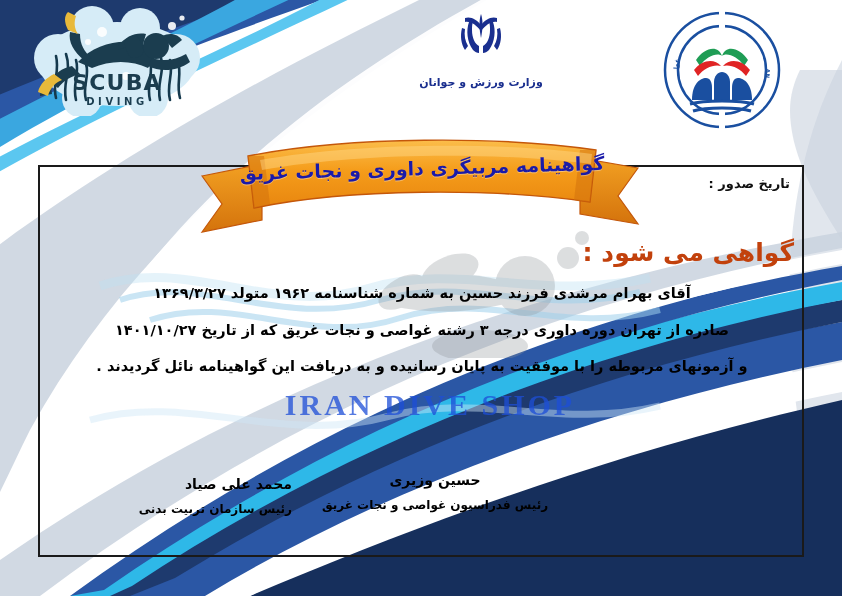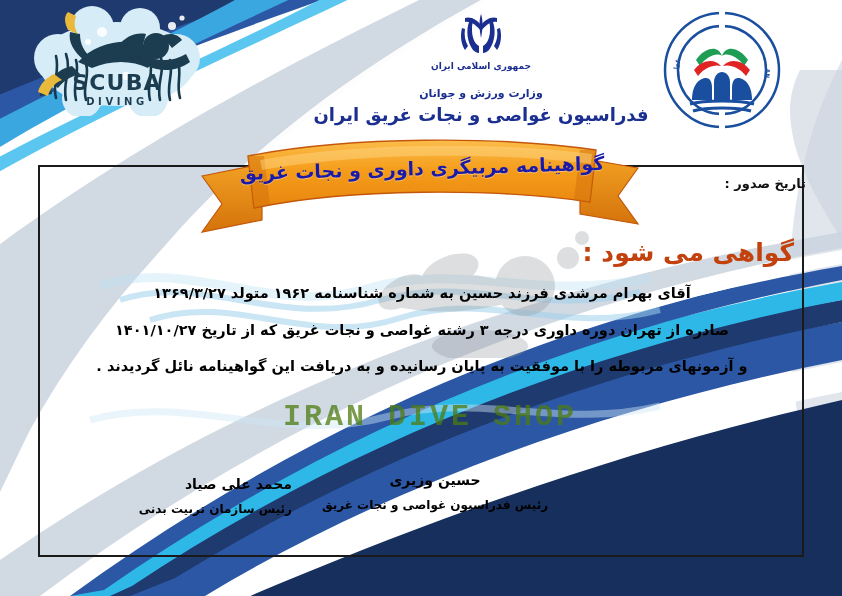--- a/index.html
+++ b/index.html
@@ -36,28 +36,28 @@
     top: 228px;
     width: 300px;
     height: 130px;
     opacity: 0.30;
     pointer-events: none;
   }
 
   .watermark-text {
     position: absolute;
     left: 150px;
-    top: 400px;
+    top: 388px;
     width: 560px;
     text-align: center;
-    font-family: Liberation Mono, monospace;
+    font-family: Liberation Serif, serif;
     font-size: 30px;
     font-weight: bold;
     letter-spacing: 3px;
-    color: #4d7c0f;
+    color: #1d4ed8;
     opacity: 0.75;
     direction: ltr;
     pointer-events: none;
   }
 
   
   .frame {
     position: absolute;
     left: 38px;
     top: 165px;
@@ -135,21 +135,21 @@
     font-size: 19px;
     font-weight: bold;
     color: #1a1aa8;
     transform: rotate(-1.6deg);
     text-shadow: 0 1px 0 rgba(255,255,255,0.35);
   }
 
   
   .meta {
     position: absolute;
-    right: 36px;
+    right: 52px;
     top: 172px;
     text-align: left;
     font-size: 13px;
     font-weight: bold;
     color: #111;
     line-height: 1.85;
   }
 
   
   .main-heading {
@@ -330,25 +330,23 @@
     <svg class="emblem-svg" width="56" height="52" viewBox="0 0 56 52" xmlns="http://www.w3.org/2000/svg">
       <g fill="#1a2f8f">
         <path d="M 28,6 C 26,12 26,20 28,30 C 30,20 30,12 28,6 Z"></path>
         <path d="M 16,14 C 13,22 14,34 20,42 C 22,44 24,45 26,45 L 26,38 C 22,36 19,30 19,22 C 19,19 19,16 20,14 Z"></path>
         <path d="M 40,14 C 43,22 42,34 36,42 C 34,44 32,45 30,45 L 30,38 C 34,36 37,30 37,22 C 37,19 37,16 36,14 Z"></path>
         <path d="M 9,20 C 7,28 8,36 12,42 L 15,38 C 12,33 11,27 12,21 Z"></path>
         <path d="M 47,20 C 49,28 48,36 44,42 L 41,38 C 44,33 45,27 44,21 Z"></path>
         <path d="M 12,10 C 18,8 24,12 28,17 C 32,12 38,8 44,10 L 44,14 C 38,13 33,17 28,23 C 23,17 18,13 12,14 Z"></path>
       </g>
     </svg>
-    <div class="emblem-line1">جمهوری اسلامی ایران</div>
     <div class="emblem-line2">وزارت ورزش و جوانان</div>
   </div>
 
-  <div class="fed-title">فدراسیون غواصی و نجات غریق ایران</div>
 
   <svg class="fed-logo" viewBox="0 0 124 124" xmlns="http://www.w3.org/2000/svg">
     <defs>
       <path id="ringTop" d="M 18,62 A 44,44 0 0 1 106,62"></path>
       <path id="ringBot" d="M 106,62 A 44,44 0 0 1 18,62"></path>
     </defs>
     <circle cx="62" cy="62" r="57" fill="none" stroke="#1a4fa0" stroke-width="2.5"></circle>
     <circle cx="62" cy="62" r="44" fill="none" stroke="#1a4fa0" stroke-width="2.5"></circle>
 
     <g stroke="#ffffff" stroke-width="6">

